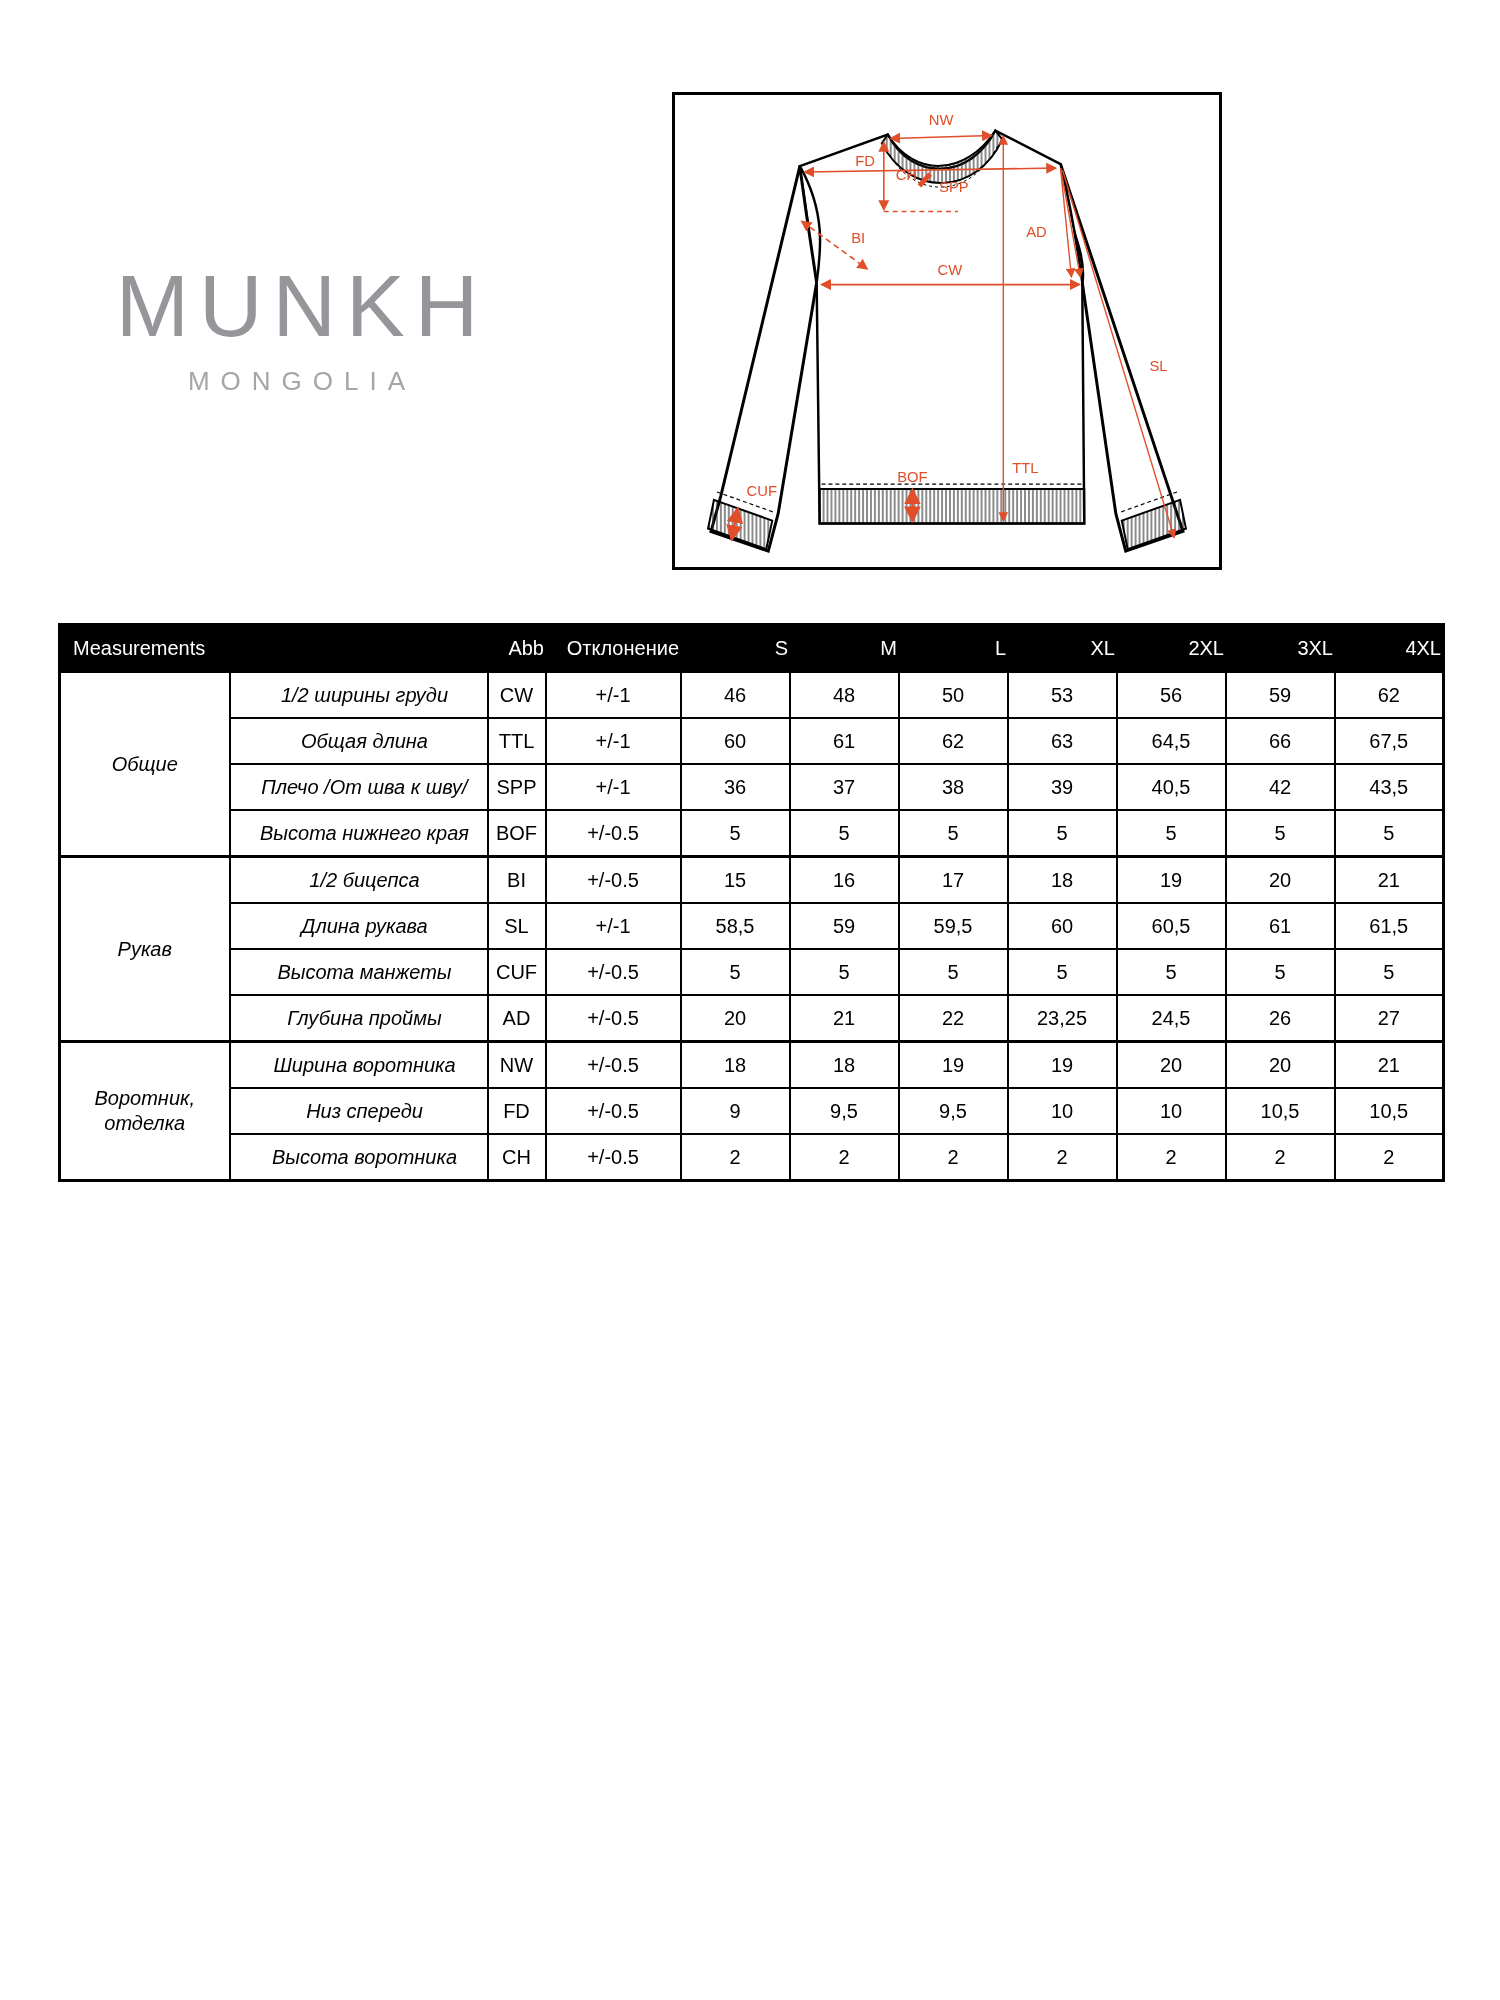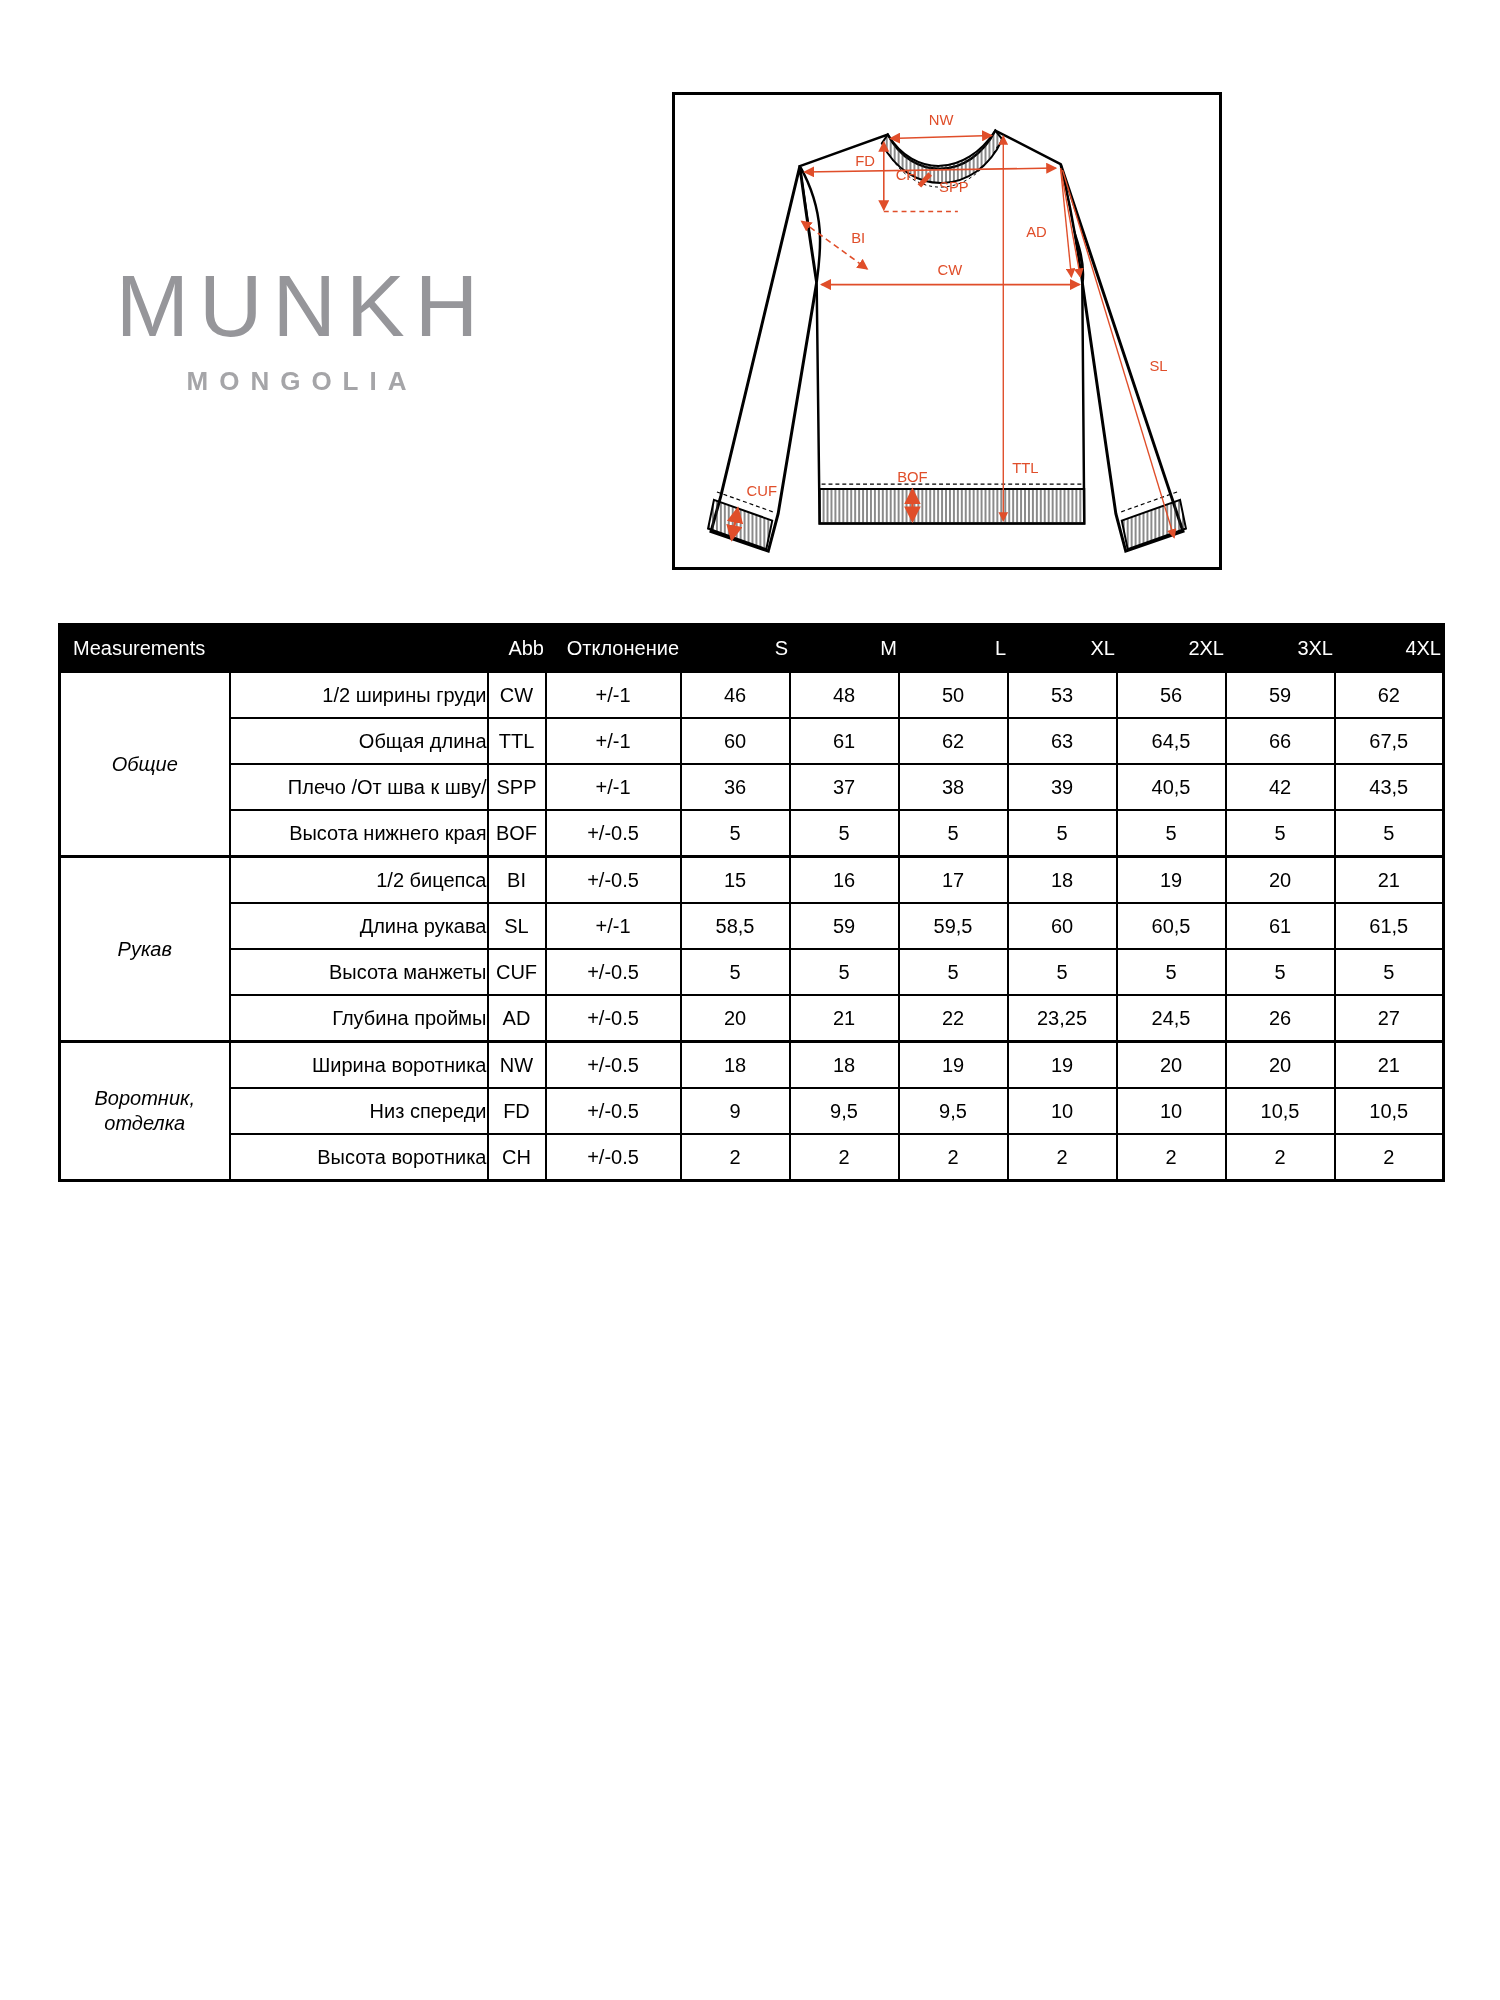--- a/index.html
+++ b/index.html
@@ -3,21 +3,21 @@
 <meta charset="utf-8">
 <style>
   html,body{margin:0;padding:0;background:#e9e9e9;}
   .page{
     position:relative;width:1500px;height:2000px;background:#ffffff;
     font-family:"Liberation Sans", sans-serif;overflow:hidden;margin:0 auto;
   }
   
   .logo{position:absolute;left:112px;top:262px;width:380px;text-align:center;color:#96969a;}
   .logo .brand{font-size:88px;line-height:1;letter-spacing:10px;font-weight:400;}
-  .logo .sub{margin-top:16px;font-size:26px;letter-spacing:11px;color:#a5a5a8;font-weight:700;}
+  .logo .sub{margin-top:16px;font-size:26px;letter-spacing:11px;color:#a5a5a8;font-weight:400;}
   
   .diagram-frame{
     position:absolute;left:672px;top:92px;width:550px;height:478px;
     border:3px solid #000;box-sizing:border-box;background:#fff;
   }
   .diagram-frame svg{display:block;width:100%;height:100%;}
   .ann-label{font-family:"Liberation Sans",sans-serif;font-size:15px;fill:#e04e2a;}
   
   .table-wrap{position:absolute;left:58px;top:617px;margin-top:6px;}
   table.size-table{
@@ -26,21 +26,21 @@
   }
   table.size-table th{
     background:#000;color:#fff;font-weight:400;font-size:20px;height:42px;
     border:1px solid #000;text-align:right;
   }
   table.size-table th.th-left{text-align:left;padding-left:12px;}
   table.size-table td{
     border:2px solid #000;height:44px;font-size:20px;color:#000;
     text-align:center;padding:0;background:#fff;
   }
-  table.size-table td.name-cell{text-align:right;padding-left:12px;}
+  table.size-table td.name-cell{text-align:center;padding-left:12px;font-style:italic;}
   table.size-table td.group-cell{text-align:center;line-height:1.25;font-style:italic;}
   table.size-table tr.group-start td{border-top:3px solid #000;}
 </style>
 </head>
 <body>
 
 <div class="page">
 
   <div class="logo">
     <div class="brand">MUNKH</div>

